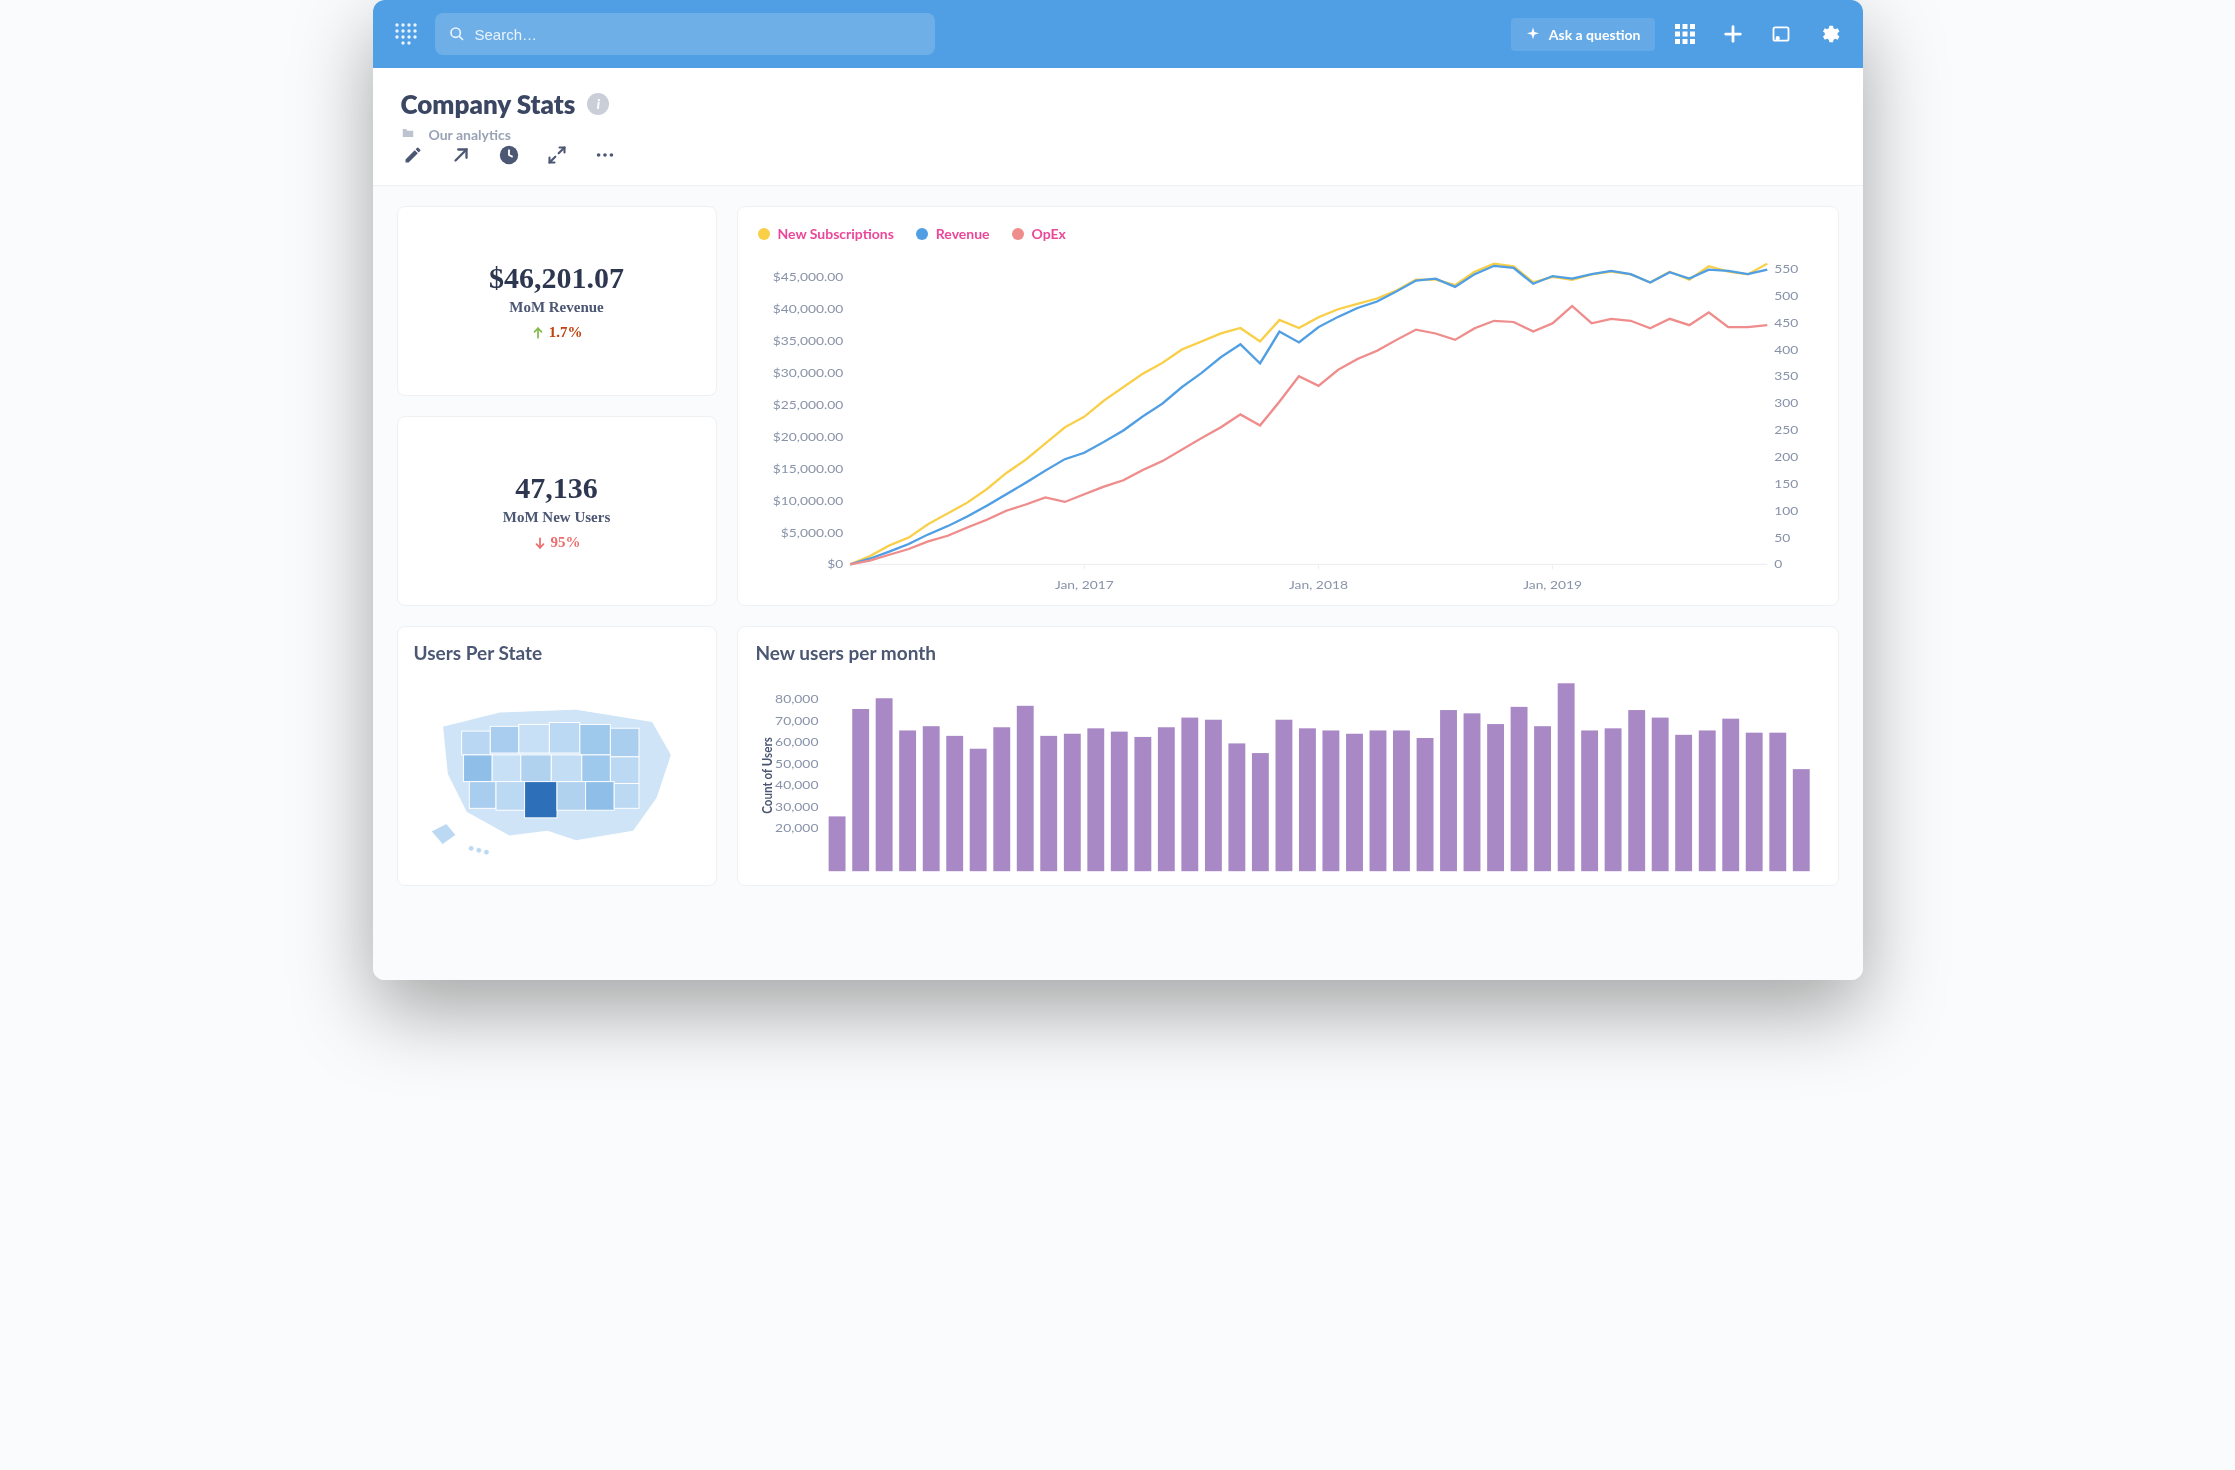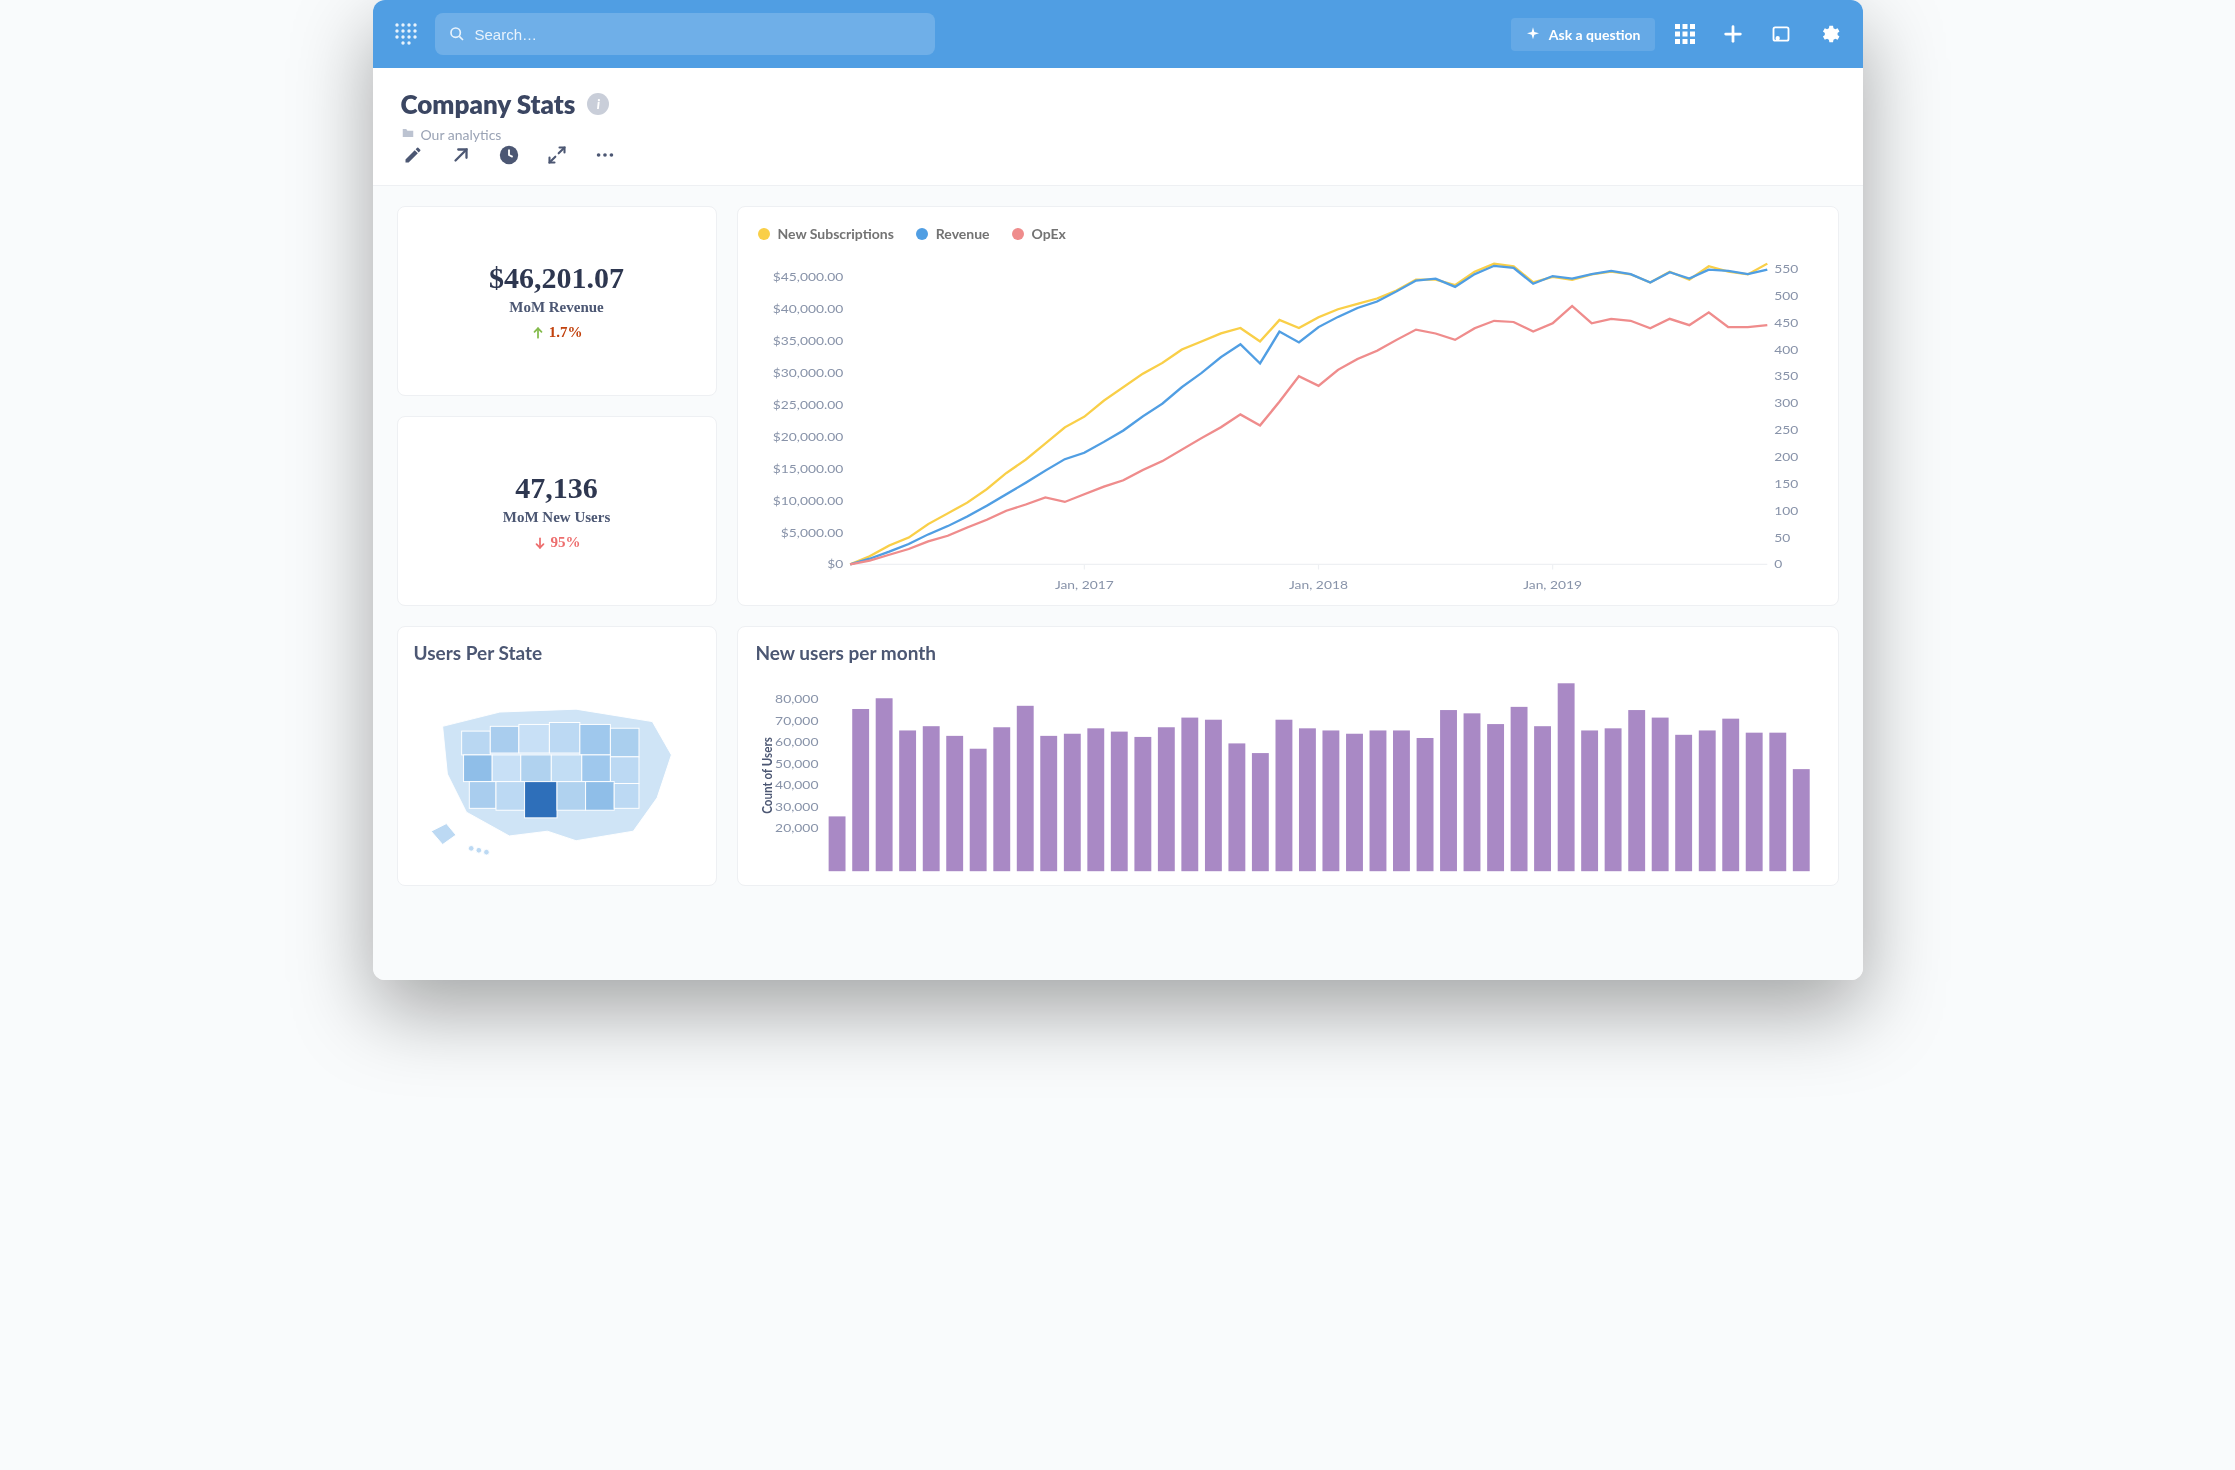--- a/index.html
+++ b/index.html
@@ -81,21 +81,21 @@
     flex-direction: column;
   }
   .page-title-row { display: flex; align-items: center; gap: 12px; }
   .page-title { font-size: 26px; font-weight: 800; color: #3b4662; }
   .info-badge {
     width: 22px; height: 22px; border-radius: 50%;
     background: #c9ced9; color: #fff;
     display: flex; align-items: center; justify-content: center;
     font-size: 13px; font-weight: 900; font-style: italic;
   }
-  .breadcrumb { margin-top: 6px; display: flex; gap: 6px; color: #9aa3b5; font-size: 14px; }
+  .breadcrumb { margin-top: 6px; display: flex; gap: 14px; color: #9aa3b5; font-size: 14px; font-weight: bold; }
   .header-actions { display: flex; align-items: center; gap: 24px; color: #5b6478; }
   .header-actions .act { cursor: pointer; display:flex; align-items:center; justify-content:center; width:24px; height:24px; }
   
   .dash {
     flex: 1;
     background: #f9fbfc;
     padding: 20px 24px;
     display: grid;
     grid-template-columns: 320px 1fr;
     grid-template-rows: 400px 260px;
@@ -114,21 +114,21 @@
     text-align: center;
     font-family: Liberation Serif, serif;
   }
   .kpi .value { font-size: 30px; font-weight: 800; color: #2e3750; }
   .kpi .label { font-size: 15px; color: #4c5773; margin-top: 4px; font-weight:600; }
   .kpi .delta { margin-top: 8px; font-weight: 700; font-size: 15px; display:flex; align-items:center; gap:4px; }
   .delta.up { color: #c2410c; }
   .delta.down { color: #ed6e6e; }
   
   .chart-card { padding: 18px 20px 10px; display:flex; flex-direction:column; }
-  .legend { display:flex; gap:22px; font-size:14px; font-weight:700; color:#737373; margin-bottom:6px; }
+  .legend { display:flex; gap:22px; font-size:14px; font-weight:700; color:#ec4899; margin-bottom:6px; }
   .legend .li { display:flex; align-items:center; gap:8px; }
   .legend .dot { width:12px; height:12px; border-radius:50%; }
   .chart-svg { flex:1; width:100%; }
   .axis-text { fill:#8893a9; font-size:12px; }
   .grid-line { stroke:#eef0f3; stroke-width:1; }
   
   .map-card { padding: 14px 16px; }
   .card-title { font-size:19px; font-weight:700; color:#4c5773; margin-bottom:10px; }
   .map-svg { width:100%; height:200px; }
   

